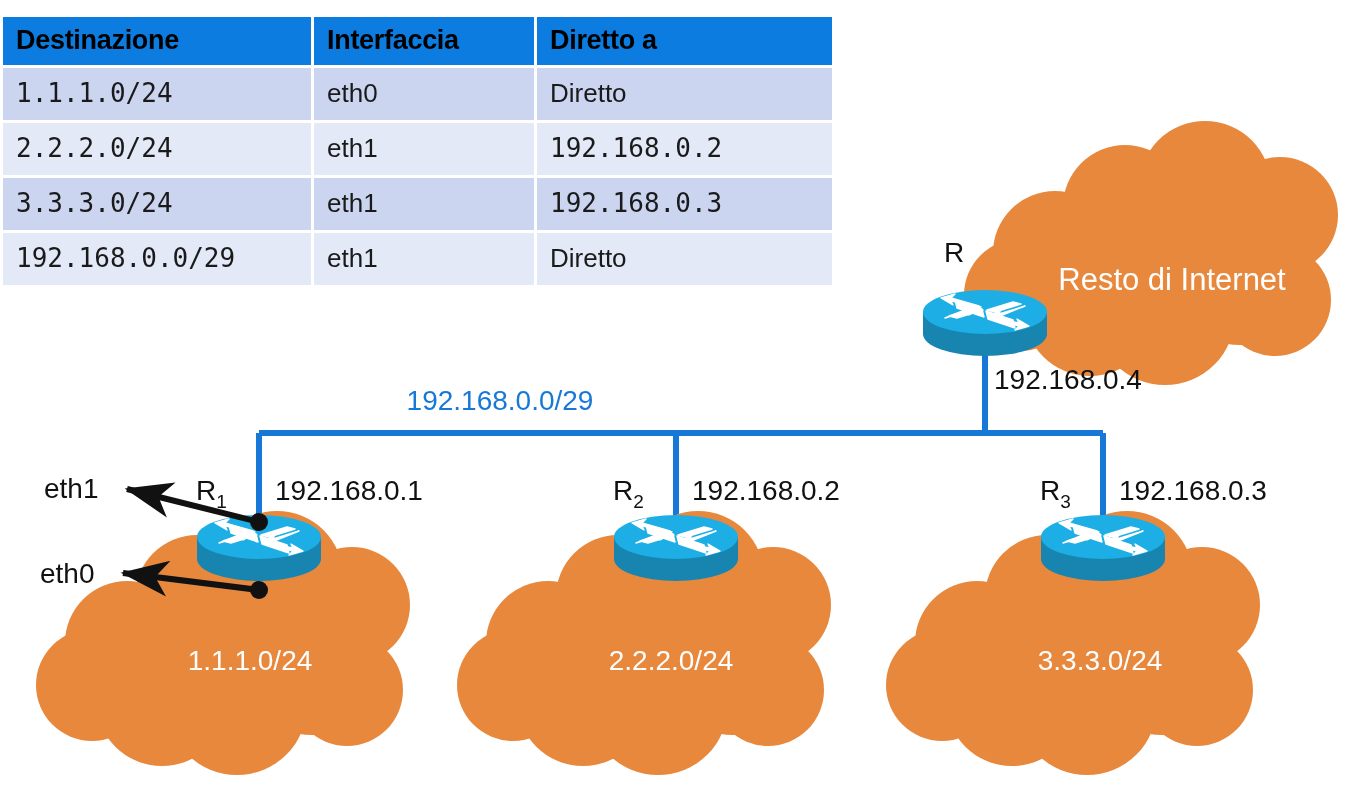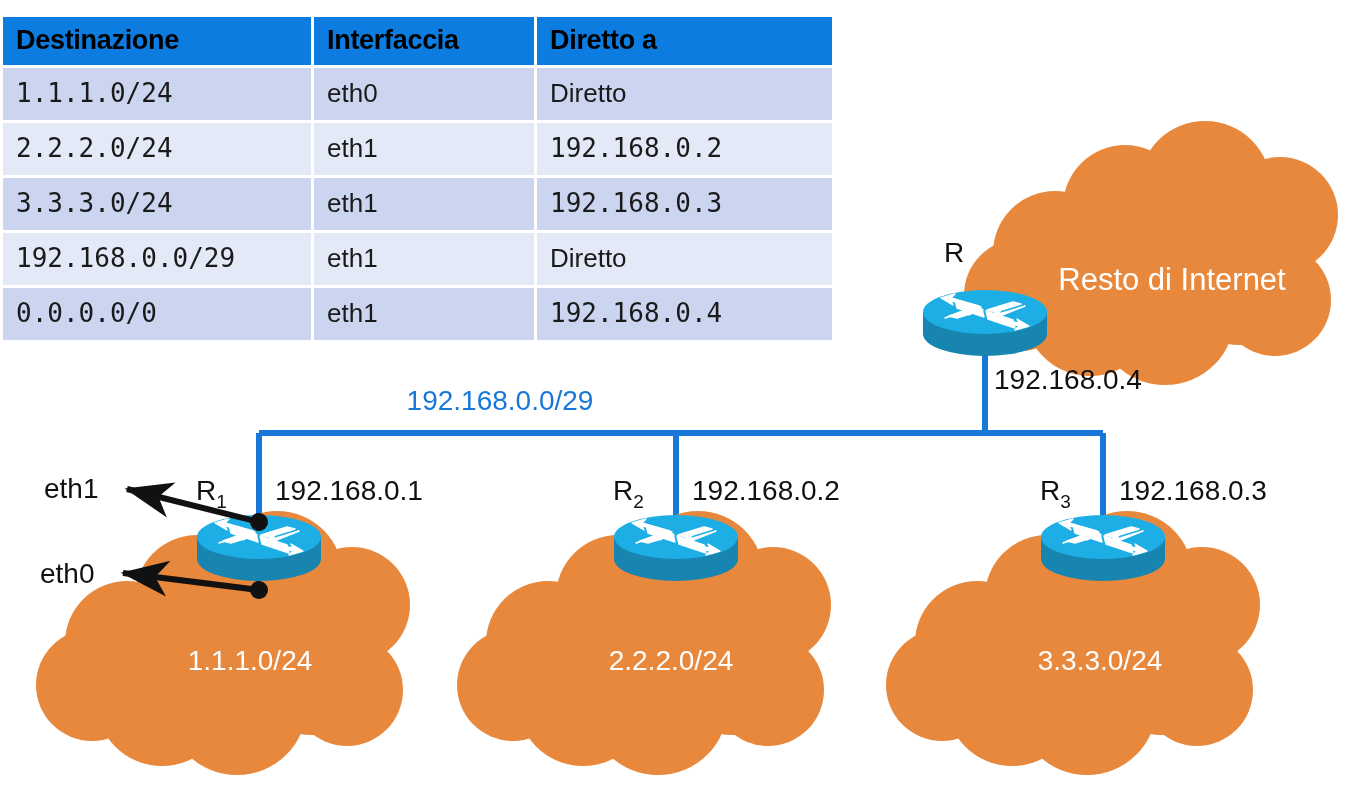--- a/index.html
+++ b/index.html
@@ -108,25 +108,20 @@
     </tr>
     <tr class="row-dark">
       <td class="mono">3.3.3.0/24</td>
       <td class="sans">eth1</td>
       <td class="mono">192.168.0.3</td>
     </tr>
     <tr class="row-light">
       <td class="mono">192.168.0.0/29</td>
       <td class="sans">eth1</td>
       <td class="sans">Diretto</td>
-    </tr>
-    <tr class="row-dark">
-      <td class="mono">0.0.0.0/0</td>
-      <td class="sans">eth1</td>
-      <td class="mono">192.168.0.4</td>
     </tr>
   </tbody>
 </table>
 
 <svg id="diagram" viewBox="0 0 1370 786">
   <defs>
 
     <g id="cloud-shape">
       <circle cx="105" cy="118" r="62"></circle>
       <circle cx="175" cy="72" r="62"></circle>

